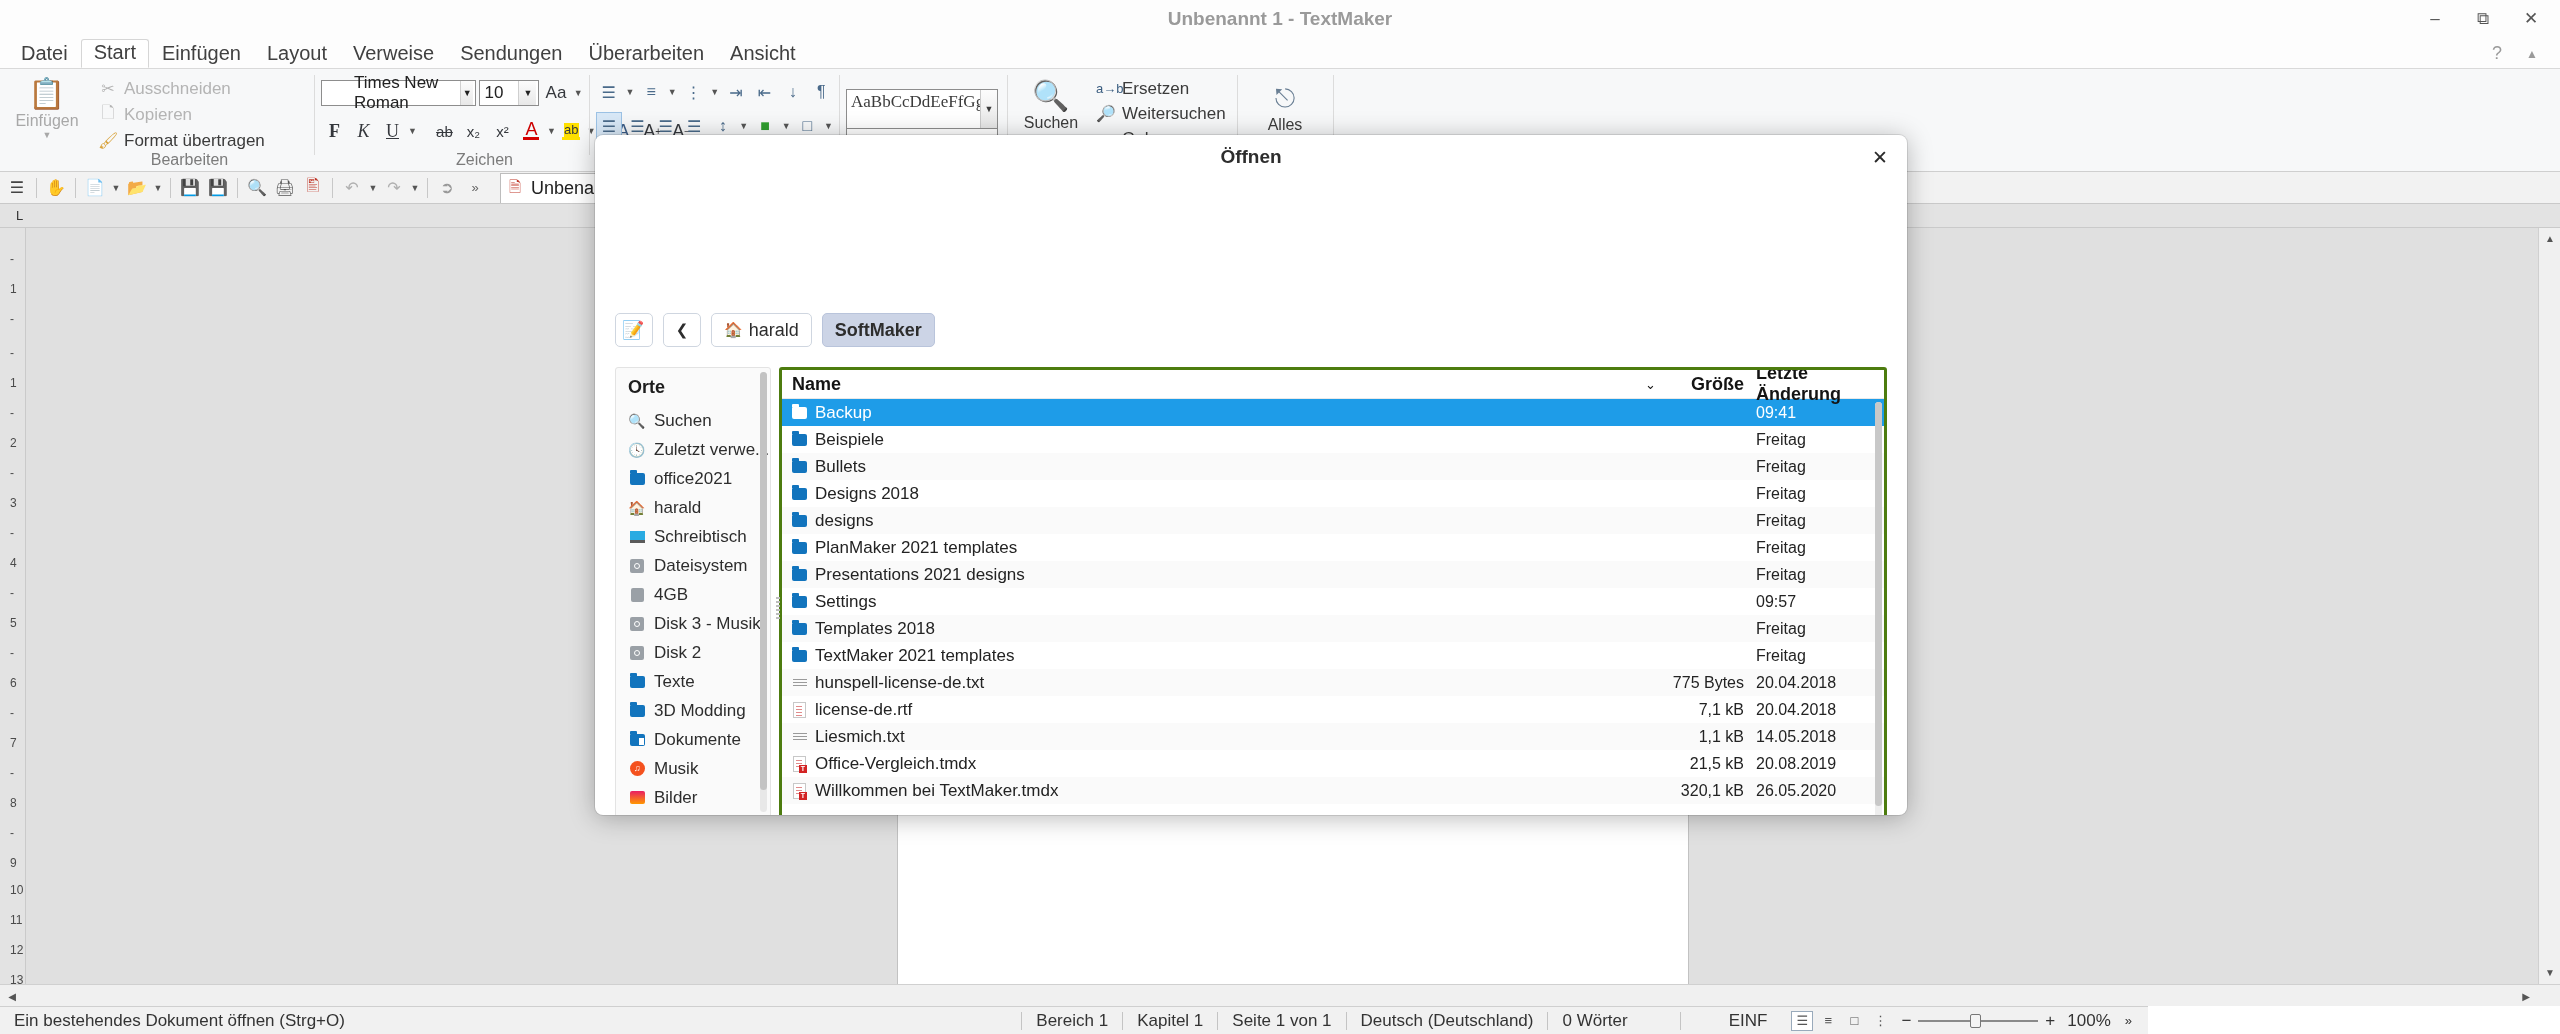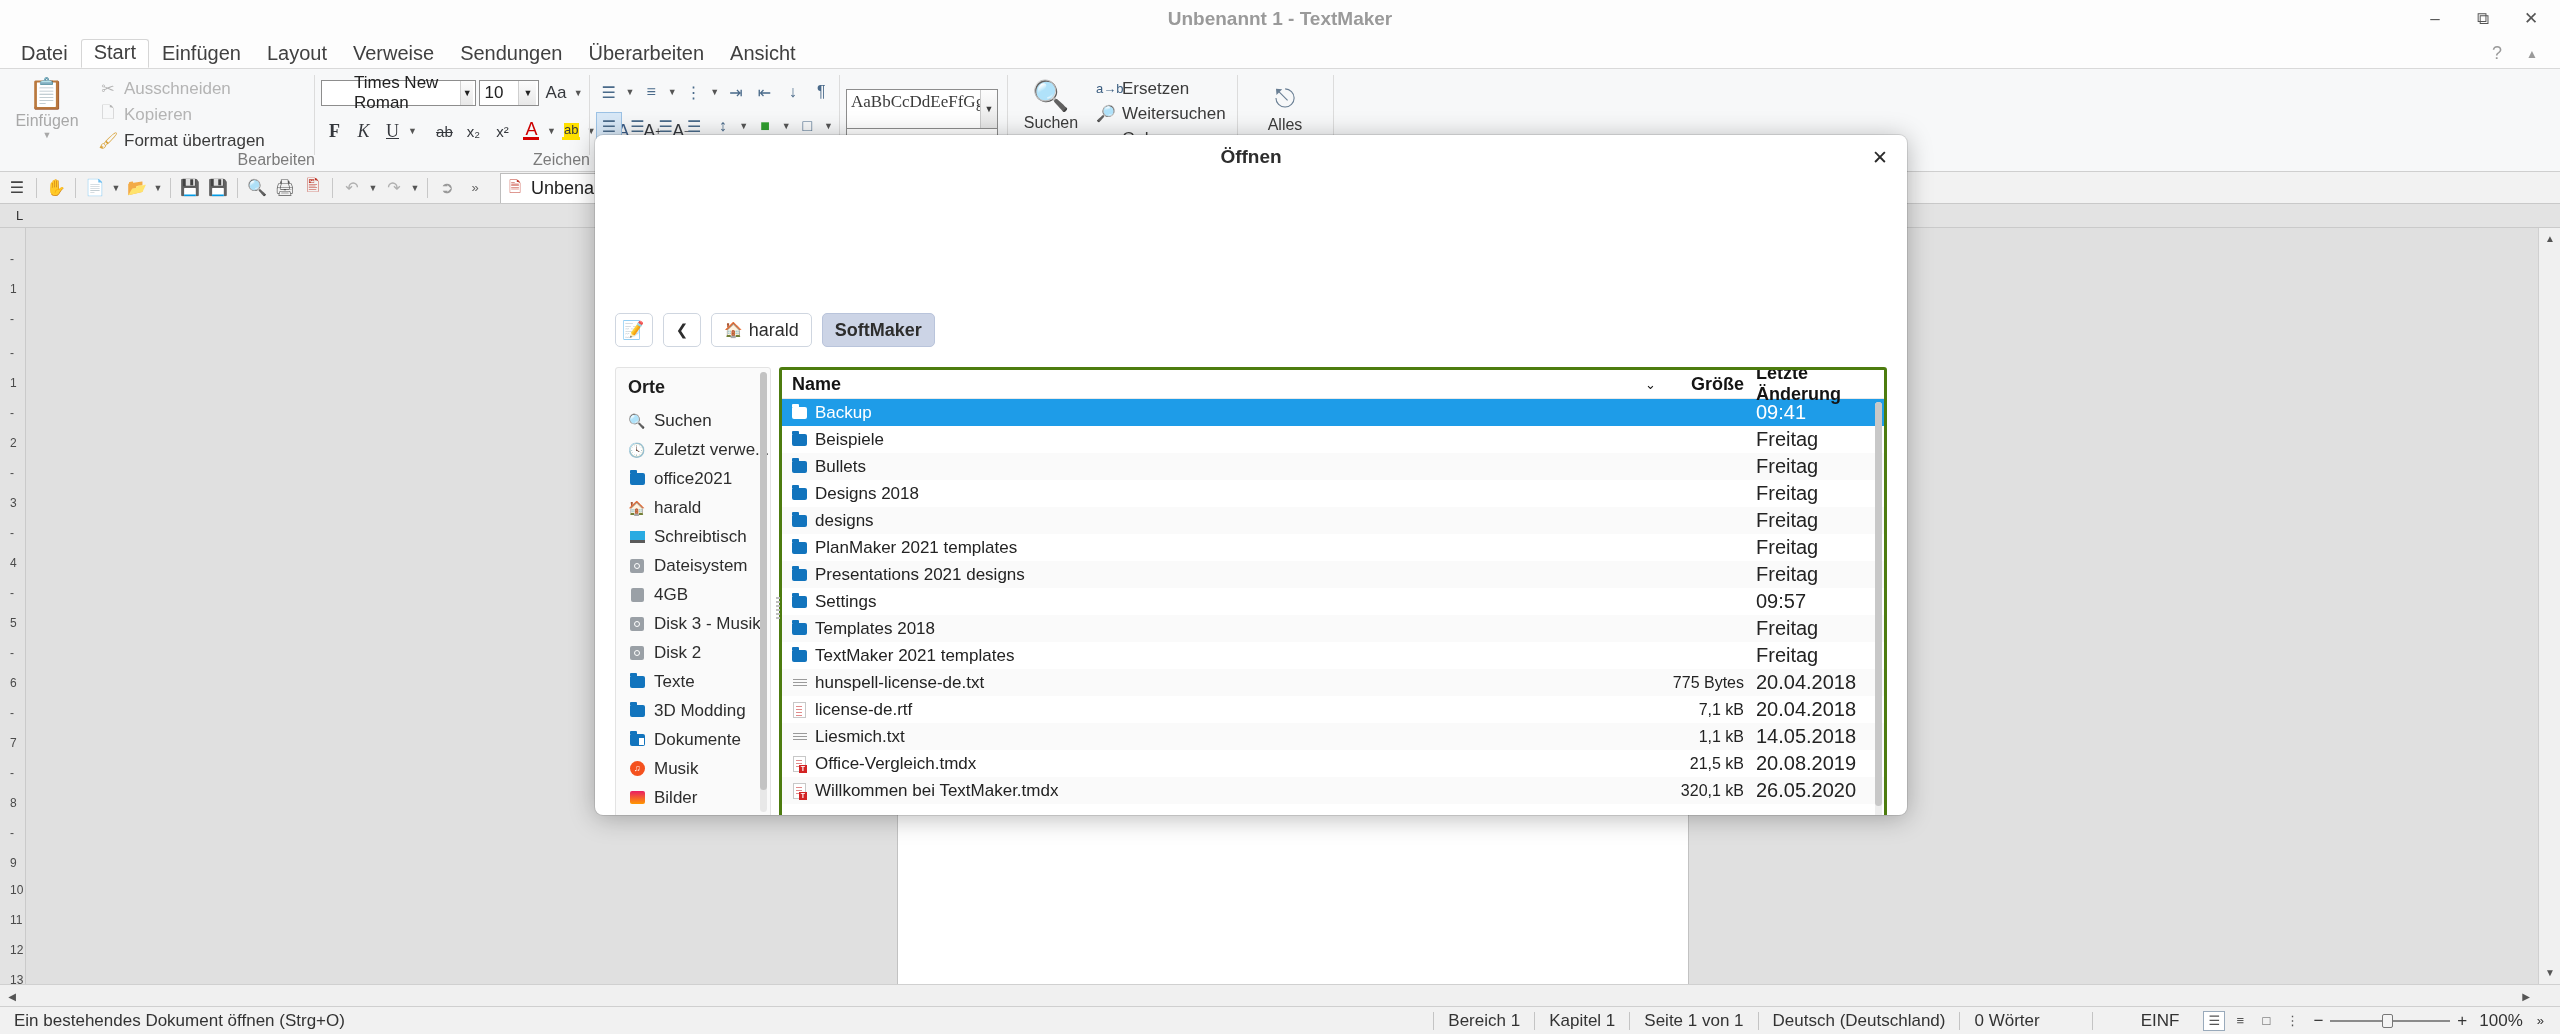--- a/index.html
+++ b/index.html
@@ -46,21 +46,21 @@
     display:flex; align-items:stretch;
   }
   .rgroup { position:relative; display:flex; flex-direction:column; padding:3px 6px 0 6px; }
   .rgroup:after {
     content:""; position:absolute; right:0; top:6px; bottom:16px; width:1px; background:#dcdcdc;
   }
   .rgroup-title {
     position:absolute; bottom:2px; left:0; width:100%; text-align:center;
     font-size:16px; color:#7b7b7b;
   }
-  .rgroup-title.l { text-align:right; padding-left:64px; }
+  .rgroup-title.l { text-align:center; padding-left:64px; }
 
   .big-btn { display:flex; flex-direction:column; align-items:center; width:82px; cursor:pointer; padding-top:4px;}
   .big-btn .glyph { font-size:30px; line-height:32px; color:#b9b9b9; }
   .big-btn .lbl { font-size:16px; color:#a8a8a8; margin-top:2px;}
   .big-btn .caret { font-size:9px; color:#a8a8a8; }
 
   .small-row { display:flex; align-items:center; gap:6px; font-size:17px; color:#b4b4b4; height:25px; cursor:pointer;}
   .small-row .ic { width:20px; text-align:center; font-size:16px; }
   .small-row.enabled { color:#3b3b3b; }
 
@@ -112,21 +112,21 @@
   .vruler { position:absolute; left:0; top:0; width:26px; height:100%; background:#e3e3e3; border-right:1px solid #cacaca;
     font-size:12px; color:#4a4a4a; }
   .vtick { position:absolute; left:10px; }
   .page { position:absolute; left:898px; top:0; width:790px; height:778px; background:#ffffff; box-shadow:0 0 0 1px #c2c2c2; }
   .scroll-v { position:absolute; right:0; top:0; width:22px; height:100%; background:#f0f0f0; border-left:1px solid #d0d0d0;}
   .scroll-h { position:absolute; left:0; bottom:0; height:22px; width:100%; background:#f0f0f0; border-top:1px solid #d0d0d0;}
   .sarrowbtn { position:absolute; width:20px; height:20px; display:flex; align-items:center; justify-content:center; font-size:10px; color:#555;}
 
   
   .statusbar {
-    position:absolute; left:0; bottom:0; width:2560px; height:28px;
+    position:absolute; left:0; bottom:0; width:2148px; height:28px;
     background:#f1f1f1; border-top:1px solid #cfcfcf; display:flex; align-items:center;
     font-size:17px; color:#333;
   }
   .st-cell { padding:0 14px; height:28px; line-height:28px; white-space:nowrap; }
   .st-div { width:1px; height:18px; background:#c4c4c4; }
   .view-btn { width:22px; height:20px; display:flex; align-items:center; justify-content:center; font-size:13px; color:#555; cursor:pointer;}
   .view-btn.sel { border:1px solid #9ab; background:#fff; }
   .zoom-slider { display:flex; align-items:center; gap:7px; }
   .zs-track { width:120px; height:2px; background:#8a8a8a; position:relative; }
   .zs-knob { position:absolute; left:52px; top:-6px; width:11px; height:14px; background:#f4f4f4; border:1px solid #777; border-radius:2px;}
@@ -180,21 +180,21 @@
   .fl-h-sort { margin-left:auto; padding-right:10px; font-size:13px; font-weight:normal;}
   .fl-h-size { width:78px; text-align:right; }
   .fl-h-mod { width:140px; padding-left:12px; }
 
   .frow { display:flex; height:27px; align-items:center; font-size:17px; color:#232323; cursor:pointer; }
   .frow:nth-child(odd) { background:#ffffff; }
   .frow:nth-child(even) { background:#fafafa; }
   .frow.selected { background:#1e9ce8; color:#ffffff; }
   .fr-name { flex:1; display:flex; align-items:center; gap:8px; padding-left:10px; min-width:0; }
   .fr-size { width:78px; text-align:right; font-size:16px;}
-  .fr-mod { width:140px; padding-left:12px; font-size:20px;}
+  .fr-mod { width:140px; padding-left:12px; font-size:16px;}
   .fr-ic { width:15px; height:15px; flex:0 0 15px; display:flex; align-items:center; justify-content:center;}
 
   .fl-scroll { position:absolute; right:2px; top:32px; width:7px; height:426px; background:#eee; border-radius:4px;}
   .fl-thumb { position:absolute; right:2px; top:32px; width:7px; height:404px; background:#c8c8c8; border-radius:4px;}
   .fl-grip { position:absolute; left:161px; top:230px; width:4px; height:22px;
       background:repeating-linear-gradient(to bottom,#bdbdbd 0 2px,transparent 2px 4px); }
 
   
   .folder { width:15px; height:12px; background:#1274bd; border-radius:1px 2px 2px 2px; position:relative; }
   .folder:before { content:""; position:absolute; left:0; top:-3px; width:7px; height:3px; background:#1274bd; border-radius:1px 1px 0 0;}

